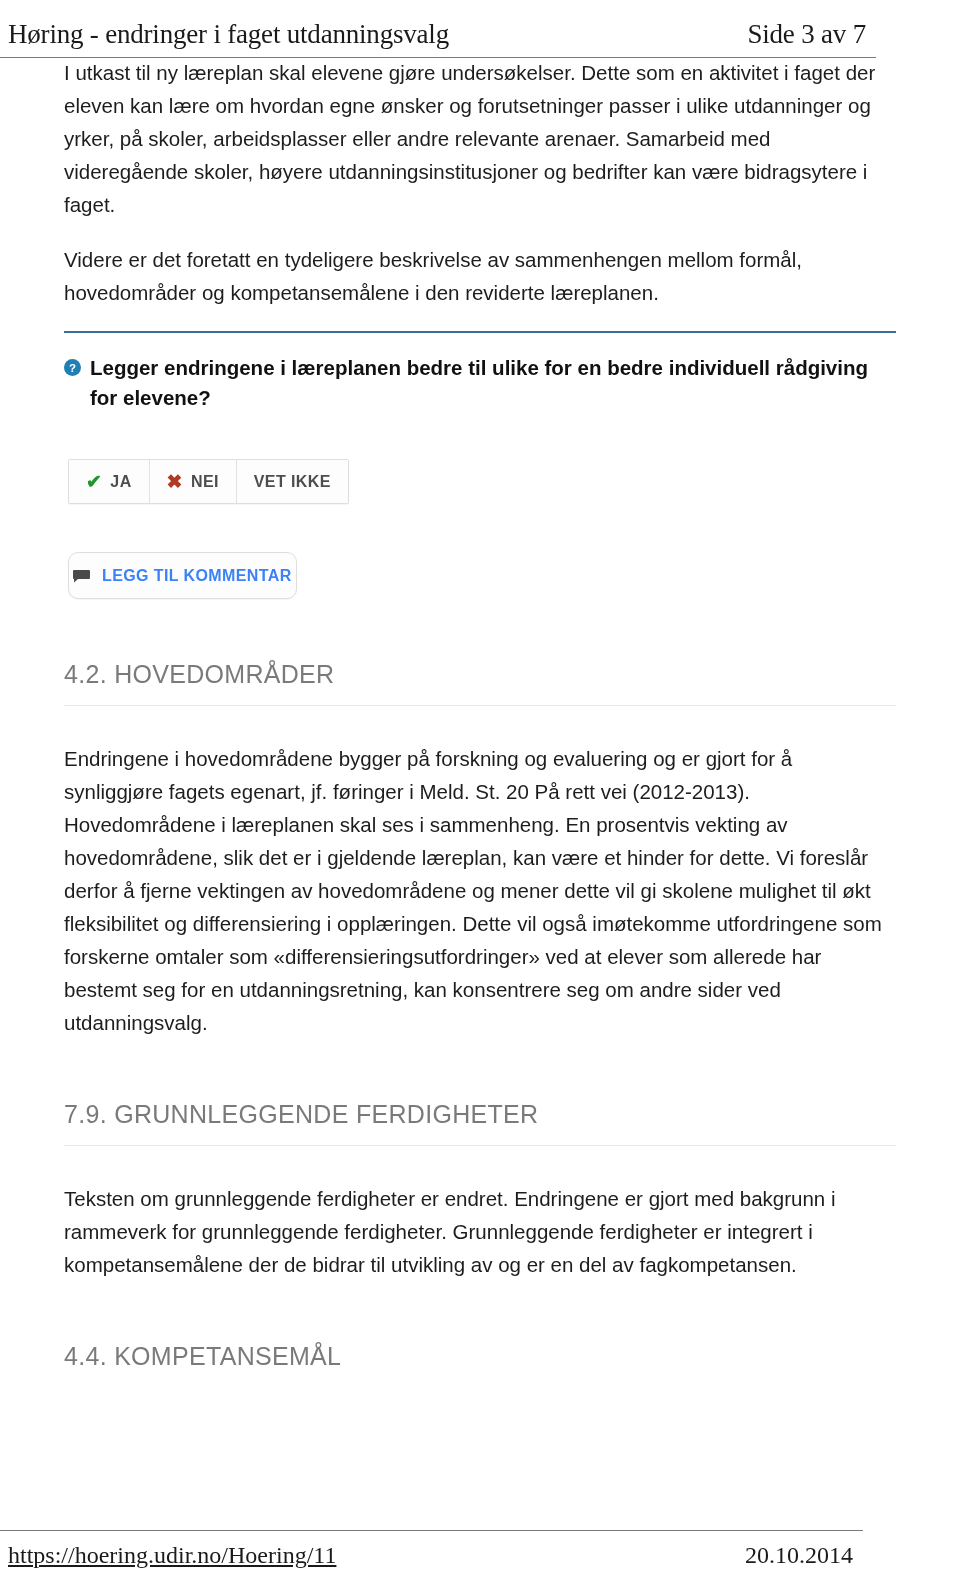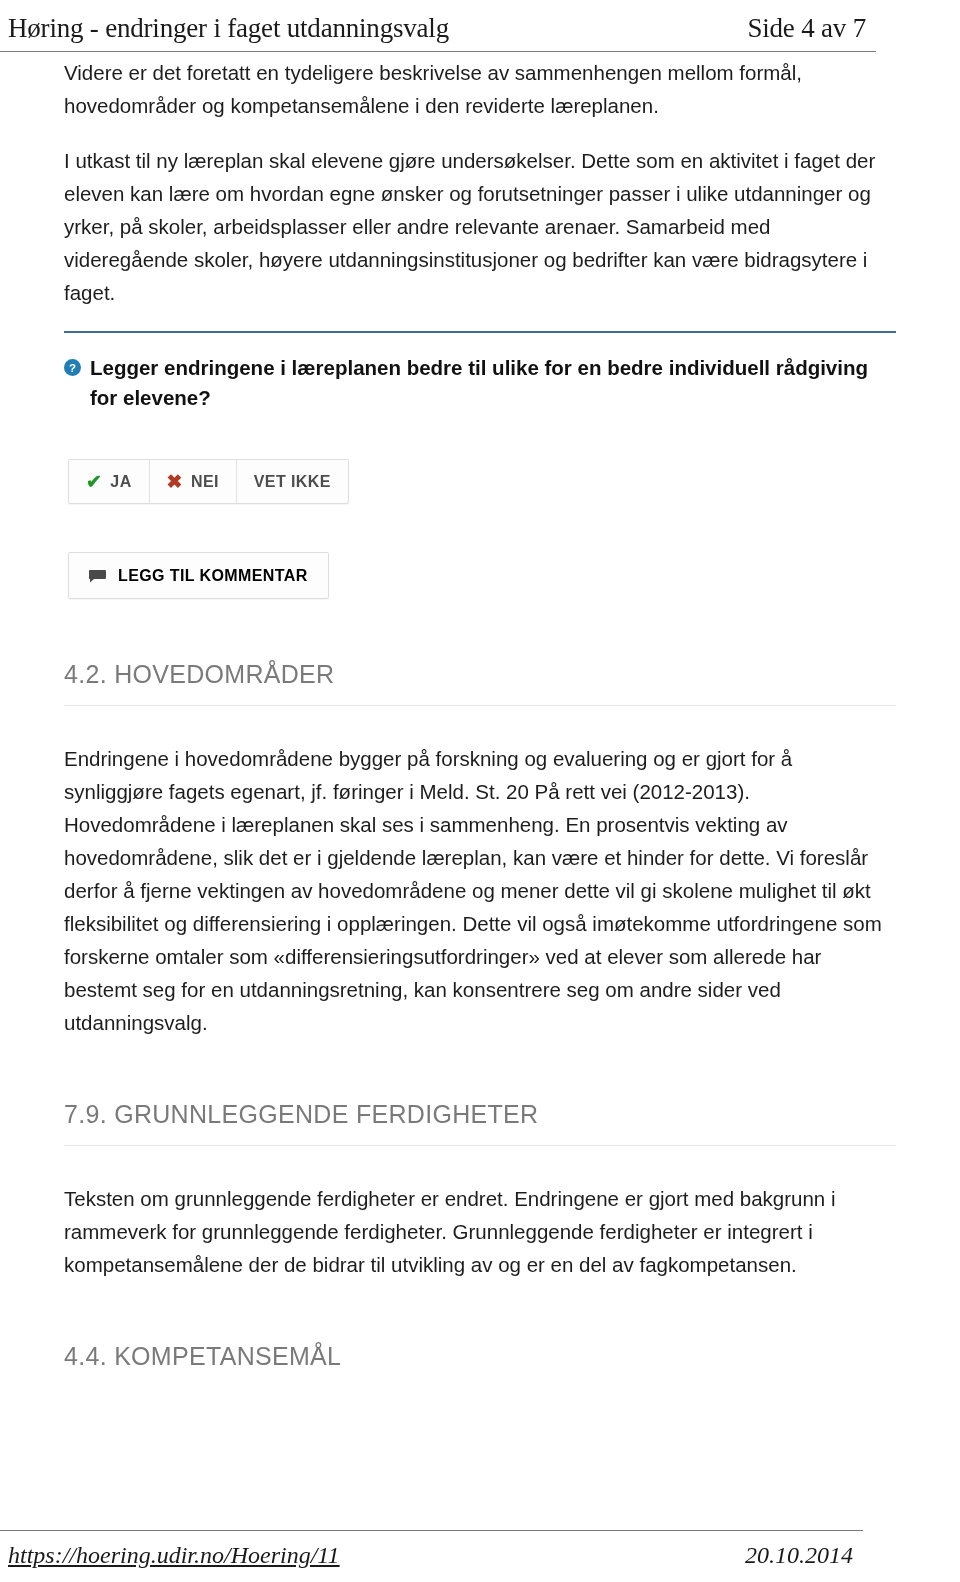--- a/index.html
+++ b/index.html
@@ -11,21 +11,21 @@
     width: 960px;
     height: 1582px;
     position: relative;
     font-family: "Liberation Sans", sans-serif;
     overflow: hidden;
   }
 
   
   .page-header {
     position: absolute;
-    top: 11px;
+    top: 17px;
     left: 0;
     width: 876px;
     height: 42px;
     box-sizing: border-box;
   }
   .page-header .hdr-inner {
     position: absolute;
     left: 8px;
     right: 10px;
     top: 2px;
@@ -45,21 +45,20 @@
     border-bottom: 1px solid #7b7b7b;
   }
 
   
   .page-footer {
     position: absolute;
     left: 0;
     bottom: 0;
     width: 863px;
     height: 52px;
-    font-style: italic;
   }
   .page-footer .ftr-rule {
     position: absolute;
     left: 0;
     right: 0;
     top: 0;
     border-bottom: 1px solid #7b7b7b;
   }
   .page-footer .ftr-inner {
     position: absolute;
@@ -158,29 +157,29 @@
   .glyph-check { color: #22952b; font-weight: bold; }
   .glyph-cross { color: #b03a24; font-weight: bold; }
 
   
   .comment-btn {
     display: inline-flex;
     align-items: center;
     gap: 12px;
     margin-top: 48px;
     margin-left: 4px;
-    padding: 0 20px;
+    padding: 0 4px;
     height: 45px;
     font-size: 16px;
     font-weight: bold;
     letter-spacing: 0.4px;
-    color: #000000;
+    color: #3b82f6;
     background: #fdfdfd;
     border: 1px solid #dedede;
-    border-radius: 2px;
+    border-radius: 10px;
     box-shadow: 0 1px 1px rgba(0,0,0,0.04);
     cursor: pointer;
     white-space: nowrap;
   }
   .comment-icon {
     width: 17px;
     height: 13px;
     display: inline-block;
   }
 
@@ -204,29 +203,29 @@
   .section-body {
     margin-top: 36px;
   }
 </style>
 </head>
 <body>
 
 <div class="page-header">
   <div class="hdr-inner">
     <span>Høring - endringer i faget utdanningsvalg</span>
-    <span>Side 4 av 7</span>
+    <span>Side 3 av 7</span>
   </div>
   <div class="hdr-rule"></div>
 </div>
 
 <div class="content">
 
+  <p class="body-text">I utkast til ny læreplan skal elevene gjøre undersøkelser. Dette som en aktivitet i faget der eleven kan lære om hvordan egne ønsker og forutsetninger passer i ulike utdanninger og yrker, på skoler, arbeidsplasser eller andre relevante arenaer. Samarbeid med videregående skoler, høyere utdanningsinstitusjoner og bedrifter kan være bidragsytere i faget.</p>
   <p class="body-text">Videre er det foretatt en tydeligere beskrivelse av sammenhengen mellom formål, hovedområder og kompetansemålene i den reviderte læreplanen.</p>
-  <p class="body-text">I utkast til ny læreplan skal elevene gjøre undersøkelser. Dette som en aktivitet i faget der eleven kan lære om hvordan egne ønsker og forutsetninger passer i ulike utdanninger og yrker, på skoler, arbeidsplasser eller andre relevante arenaer. Samarbeid med videregående skoler, høyere utdanningsinstitusjoner og bedrifter kan være bidragsytere i faget.</p>
 
   <div>
     <div class="question-divider"></div>
 
     <div class="question-row">
       <span class="q-icon">
         <svg width="17" height="17" viewBox="0 0 17 17" xmlns="http://www.w3.org/2000/svg">
           <circle cx="8.5" cy="8.5" r="8.5" fill="#1f7fb5"></circle>
           <text x="8.5" y="12.6" font-family="Liberation Sans, sans-serif" font-size="11.5" font-weight="bold" fill="#ffffff" text-anchor="middle">?</text>
         </svg>

